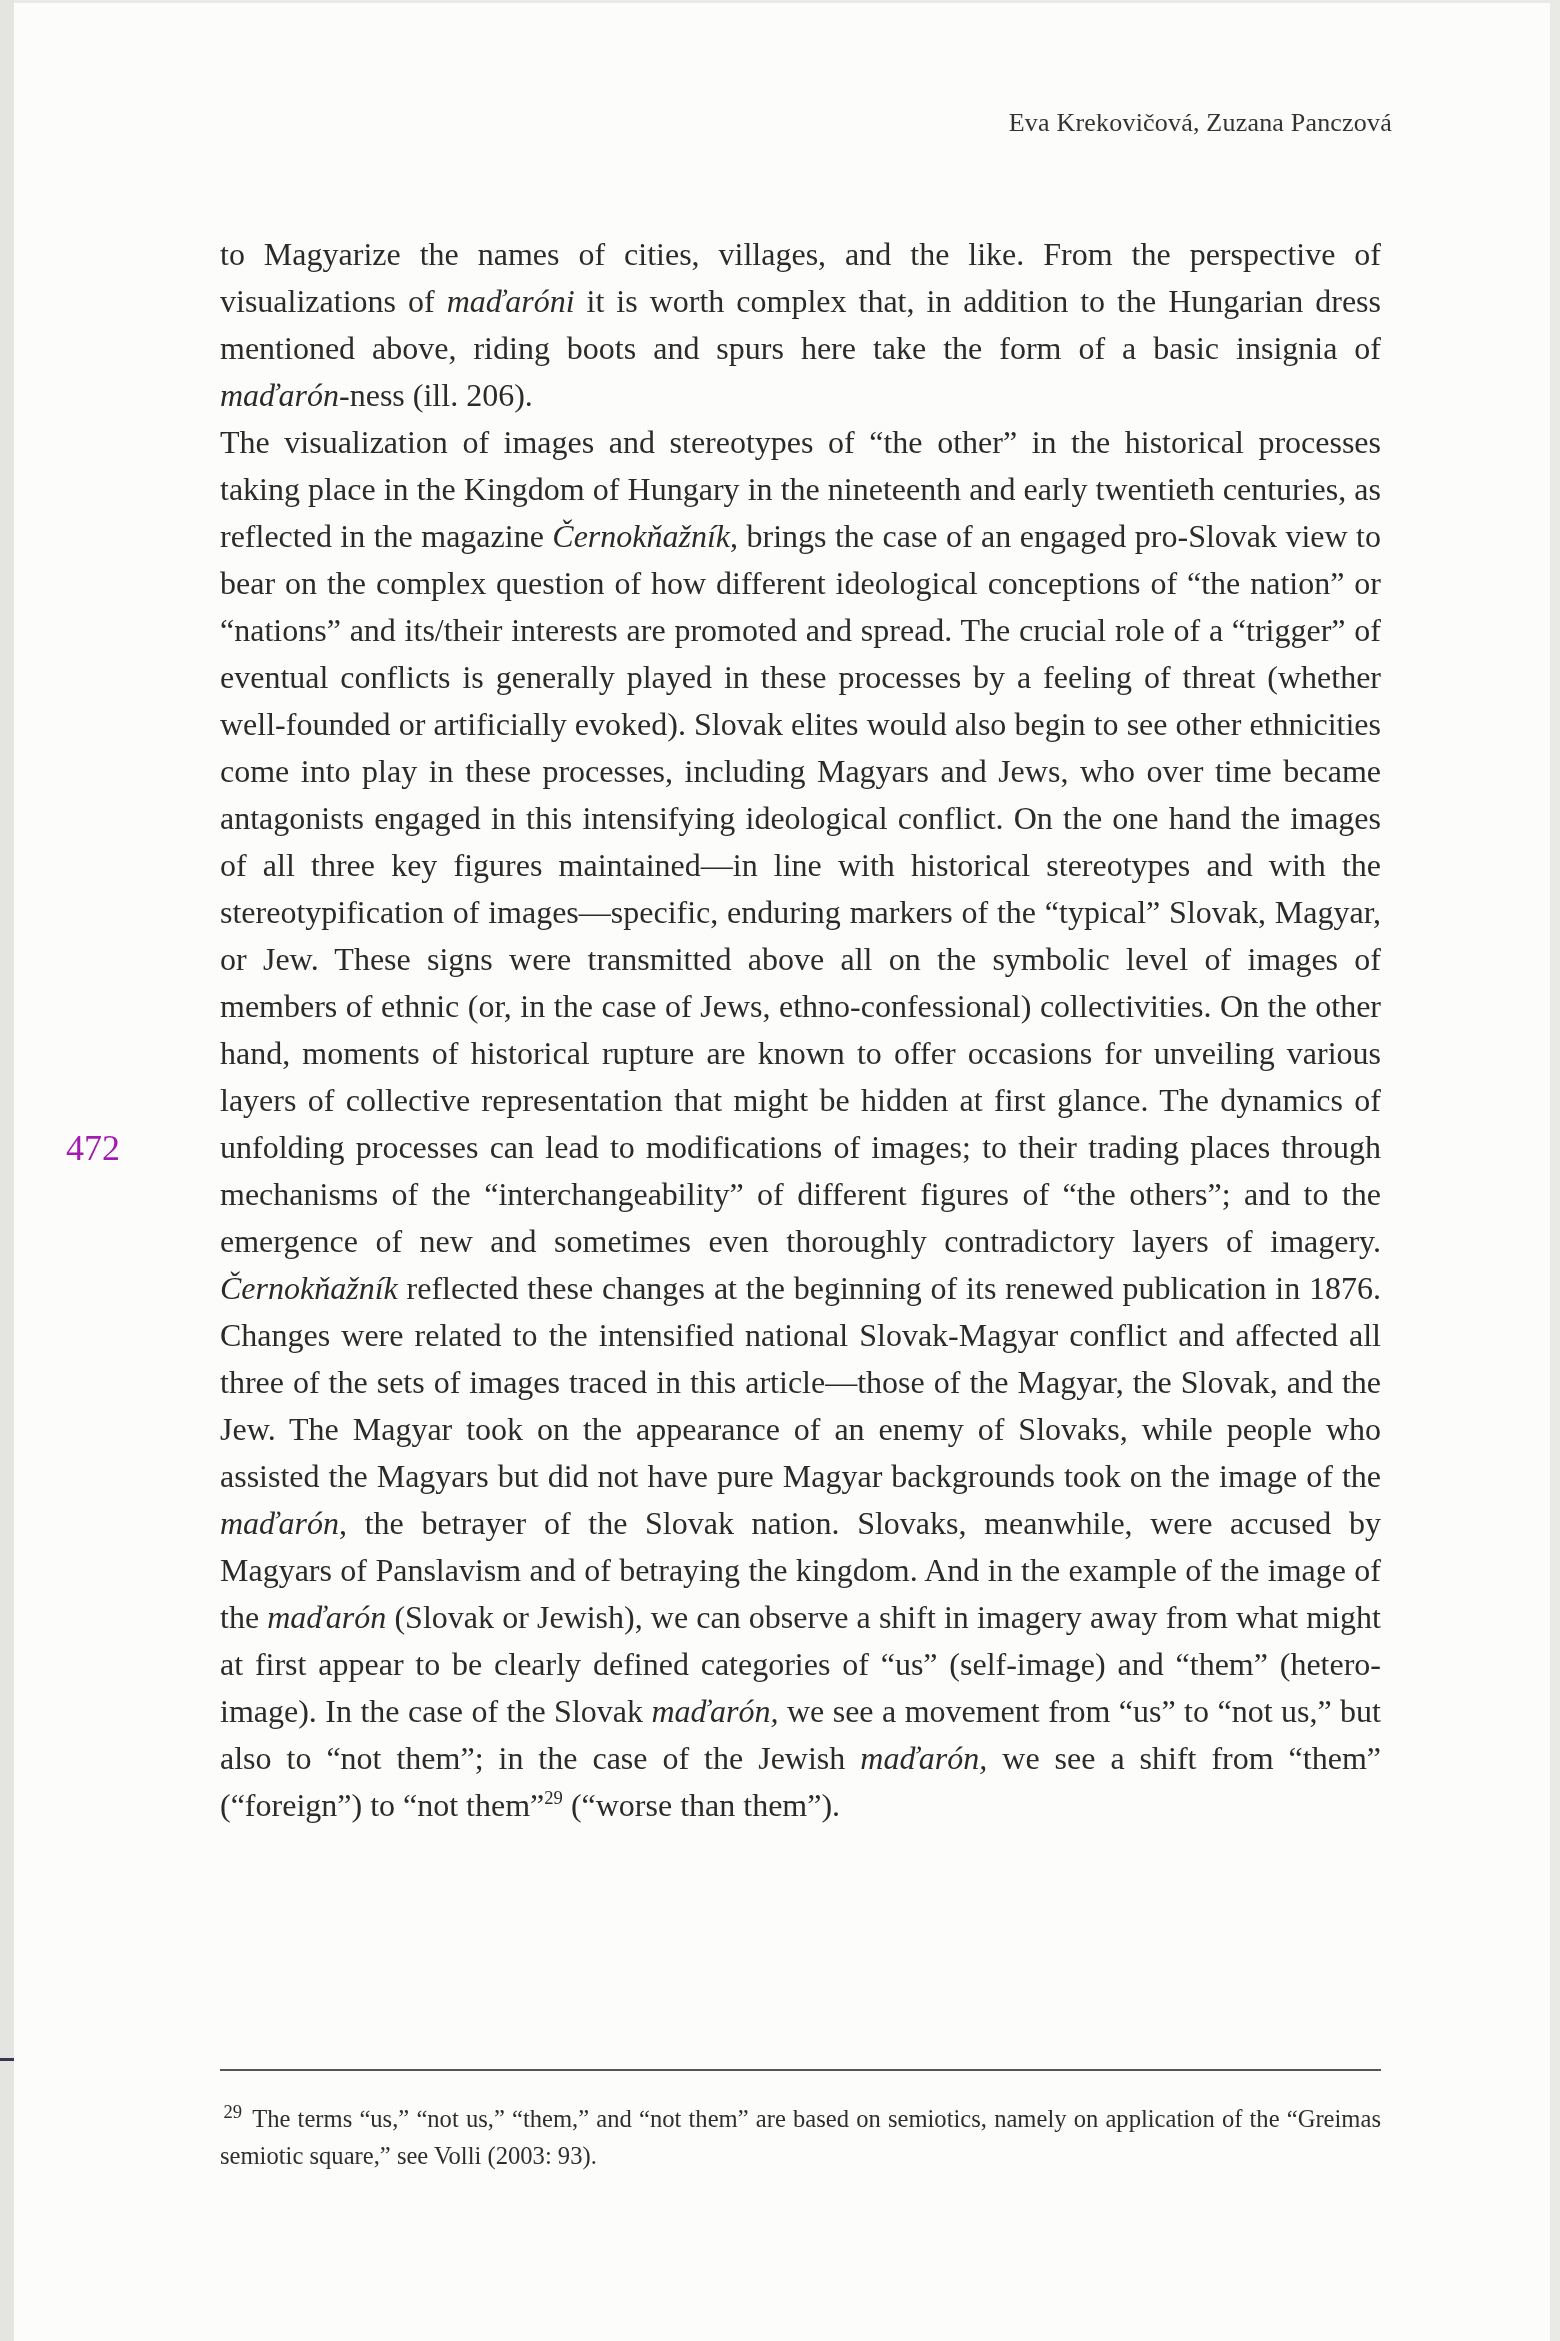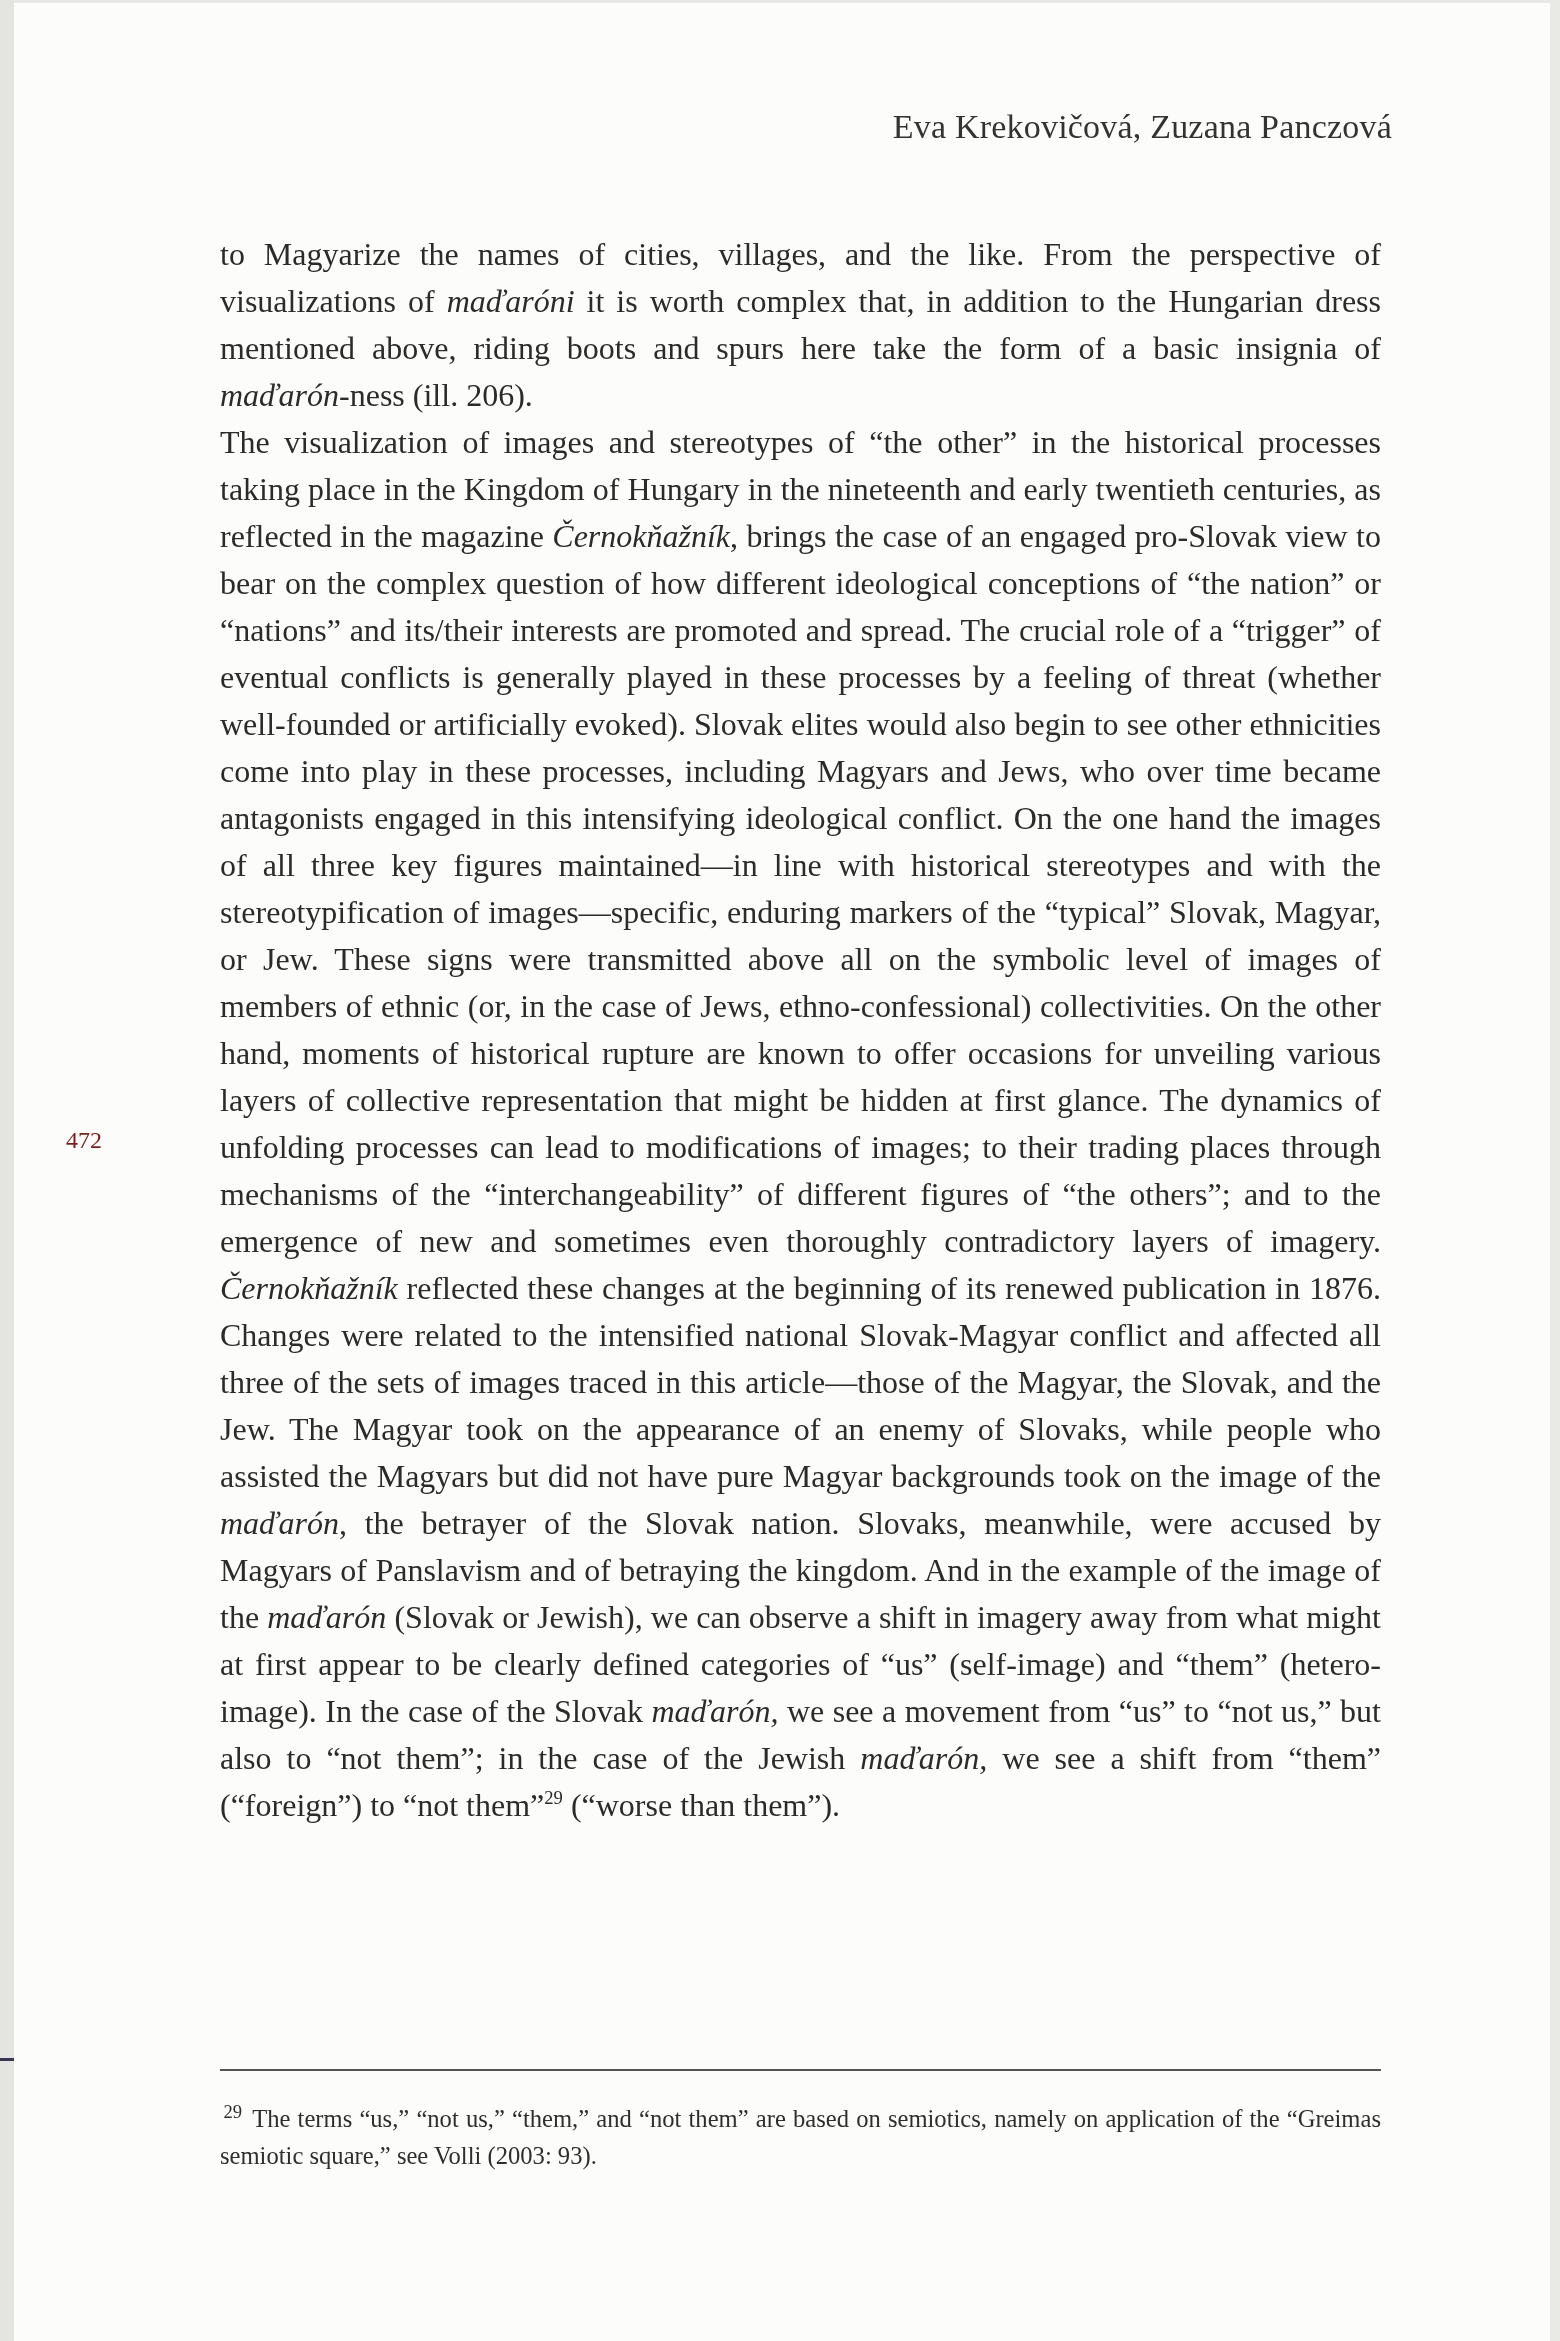--- a/index.html
+++ b/index.html
@@ -18,36 +18,36 @@
   .left-edge {
     position: absolute; left: 0; top: 0; width: 13.6px; height: 2342px;
     background: #e4e4e0;
   }
   .left-mark {
     position: absolute; left: 0; top: 2058px; width: 13.6px; height: 2.5px;
     background: #3a3550;
   }
   .running-head {
     position: absolute; top: 108px; right: 168px;
-    font-size: 34px; letter-spacing: 0.2px; color: #333;
+    font-size: 26px; letter-spacing: 0.2px; color: #333;
   }
   .body-text {
     position: absolute; left: 220px; top: 231px; width: 1161px;
     font-size: 32px; line-height: 47px; text-align: justify;
     color: #2b2b2b;
   }
   .body-text p { margin: 0; }
   .body-text h2 {
     margin: 12px 0 0 0; font-size: 32px; font-weight: bold; line-height: 47px;
   }
   em { font-style: italic; }
   sup { font-size: 18.6px; line-height: 0; vertical-align: super; }
   .page-number {
     position: absolute; left: 66px; top: 1127px;
-    font-size: 24px; color: #7f1d1d;
+    font-size: 36px; color: #a21caf;
   }
   .footnote-rule {
     position: absolute; left: 220px; top: 2069px; width: 1161px; height: 1.7px;
     background: #555;
   }
   .footnote {
     position: absolute; left: 220px; top: 2100px; width: 1161px;
     font-size: 24.6px; line-height: 37px; text-align: justify; color: #2e2e2e;
   }
   .footnote .fn-num { font-size: 18.6px; vertical-align: super; line-height: 0; margin-right: 10.2px; margin-left: 3.4px; }

